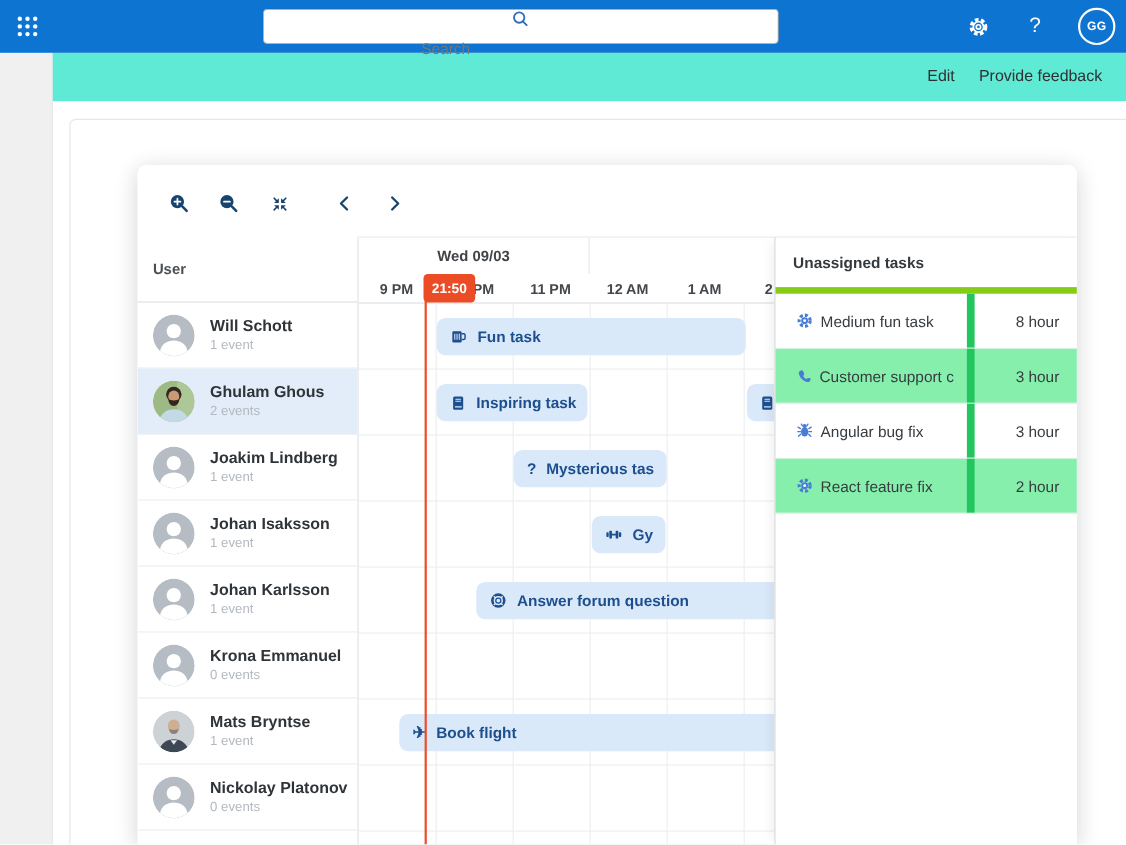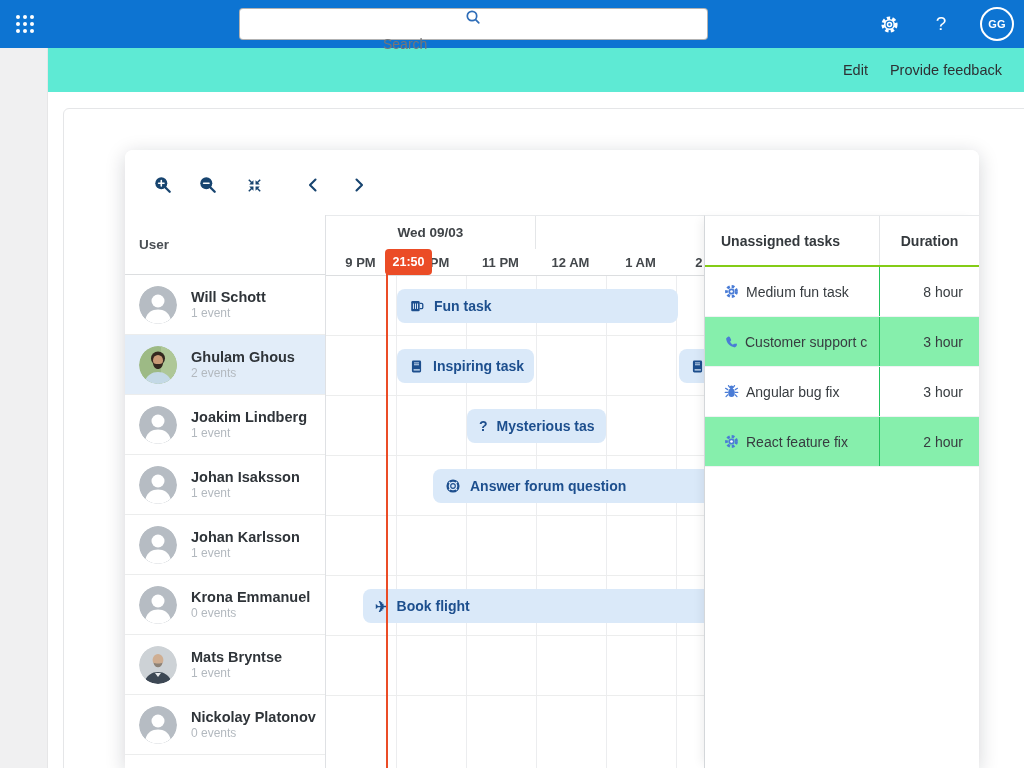--- a/index.html
+++ b/index.html
@@ -48,28 +48,28 @@
   .vline{position:absolute;top:0;bottom:0;width:1px;background:#ecedef;}
   .tl-row{position:relative;height:60px;border-bottom:1px solid #eceded;box-sizing:border-box;}
   .event{position:absolute;top:13px;height:34px;border-radius:8px;background:#dae9f9;color:#1d4f8e;display:flex;align-items:center;gap:9px;padding:0 10px 0 12px;font-size:14px;font-weight:600;white-space:nowrap;overflow:hidden;box-sizing:border-box;z-index:5;cursor:pointer;}
   .event .q{font-weight:700;font-size:14px;}
   .plane-glyph{font-size:15px;line-height:1;}
   .current-line{position:absolute;left:60px;top:57px;bottom:0;width:2px;background:#eb4c26;z-index:40;}
   .time-badge{position:absolute;left:59px;top:33px;width:47px;height:26px;background:#eb4c26;border-radius:4px;color:#fff;font-size:12.5px;font-weight:600;display:flex;align-items:center;justify-content:center;z-index:41;}
 
   
   .unassigned{position:absolute;left:579px;top:65px;width:275px;bottom:0;background:#fff;border-left:1px solid #d4d7da;border-top:1px solid #e8eaec;box-sizing:border-box;box-shadow:-6px 0 10px -4px rgba(0,0,0,.07);z-index:20;}
-  .ua-header{height:51px;display:flex;border-bottom:2px solid #84cc16;box-sizing:border-box;}
+  .ua-header{height:51px;display:flex;border-bottom:6px solid #84cc16;box-sizing:border-box;}
   .ua-h-task{width:174px;display:flex;align-items:center;padding-left:16px;font-size:14px;font-weight:700;color:#34393d;box-sizing:border-box;}
   .ua-h-dur{width:100px;display:flex;align-items:center;justify-content:center;font-size:14px;font-weight:700;color:#34393d;border-left:1px solid #e3e5e7;box-sizing:border-box;}
   .ua-row{height:50px;display:flex;border-bottom:1px solid #f0f2f4;box-sizing:border-box;cursor:pointer;}
   .ua-row.alt{background:#86efac;}
   .ua-cell-task{width:174px;display:flex;align-items:center;gap:6px;padding-left:18px;box-sizing:border-box;overflow:hidden;}
   .ua-cell-task .lbl{font-size:14px;color:#373c40;white-space:nowrap;}
-  .ua-cell-dur{width:100px;display:flex;align-items:center;justify-content:flex-end;padding-right:16px;font-size:14px;color:#373c40;border-left:1px solid #22c55e;box-sizing:border-box;}
+  .ua-cell-dur{width:100px;display:flex;align-items:center;justify-content:flex-end;padding-right:16px;font-size:14px;color:#373c40;border-left:7px solid #22c55e;box-sizing:border-box;}
   .task-ico{color:#4a7cd6;flex:0 0 auto;display:flex;}
 </style>
 </head>
 <body>
 
 <div class="page">
 
   <div class="topbar">
     <button class="appgrid-btn">
       <svg width="24" height="24" viewBox="0 0 24 24" fill="#fff">
@@ -328,20 +328,34 @@
           </div>
         </div>
 
         <div class="tl-row">
           <div class="event" style="left:141px;width:139px;">
             <span class="q">?</span>
             <span>Mysterious tas</span>
           </div>
         </div>
 
+        <div class="tl-row">
+          <div class="event" style="left:212px;width:67px;">
+            <span class="task-ico" style="color:#1d4f8e;">
+              <svg width="16" height="16" viewBox="0 0 18 18" fill="currentColor">
+                  <rect x="1.4" y="6.6" width="2.4" height="4.8" rx=".8"></rect>
+                  <rect x="4.4" y="5" width="2.7" height="8" rx=".9"></rect>
+                  <rect x="10.9" y="5" width="2.7" height="8" rx=".9"></rect>
+                  <rect x="14.2" y="6.6" width="2.4" height="4.8" rx=".8"></rect>
+                  <rect x="6.8" y="8.1" width="4.4" height="1.8"></rect>
+                </svg>
+            </span>
+            <span>Gy</span>
+          </div>
+        </div>
 
         <div class="tl-row">
           <div class="event" style="left:107px;width:280px;">
             <span class="task-ico" style="color:#1d4f8e;">
               <svg width="16" height="16" viewBox="0 0 18 18" fill="none">
                   <circle cx="9" cy="9" r="6.1" stroke="currentColor" stroke-width="2.6"></circle>
                   <circle cx="9" cy="9" r="2.6" stroke="currentColor" stroke-width="1.3"></circle>
                   <path d="M4.5 4.5l2.1 2.1M13.5 4.5l-2.1 2.1M4.5 13.5l2.1-2.1M13.5 13.5l-2.1-2.1" stroke="#dae9f9" stroke-width="1.5"></path>
                 </svg>
             </span>
@@ -361,21 +375,20 @@
         <div class="tl-row"></div>
       </div>
 
       <div class="current-line"></div>
       <div class="time-badge">21:50</div>
     </div>
 
     <div class="unassigned">
       <div class="ua-header">
         <div class="ua-h-task">Unassigned tasks</div>
-        <div class="ua-h-dur">Duration</div>
       </div>
 
       <div class="ua-row">
         <div class="ua-cell-task">
           <span class="task-ico">
             <svg width="17" height="17" viewBox="0 0 18 18">
                 <circle cx="9" cy="9" r="5.3" fill="none" stroke="#4a7cd6" stroke-width="3" stroke-dasharray="2.9 2"></circle>
                 <circle cx="9" cy="9" r="3.3" fill="#4a7cd6"></circle>
                 <circle cx="9" cy="9" r="1.4" fill="#fff"></circle>
               </svg>

